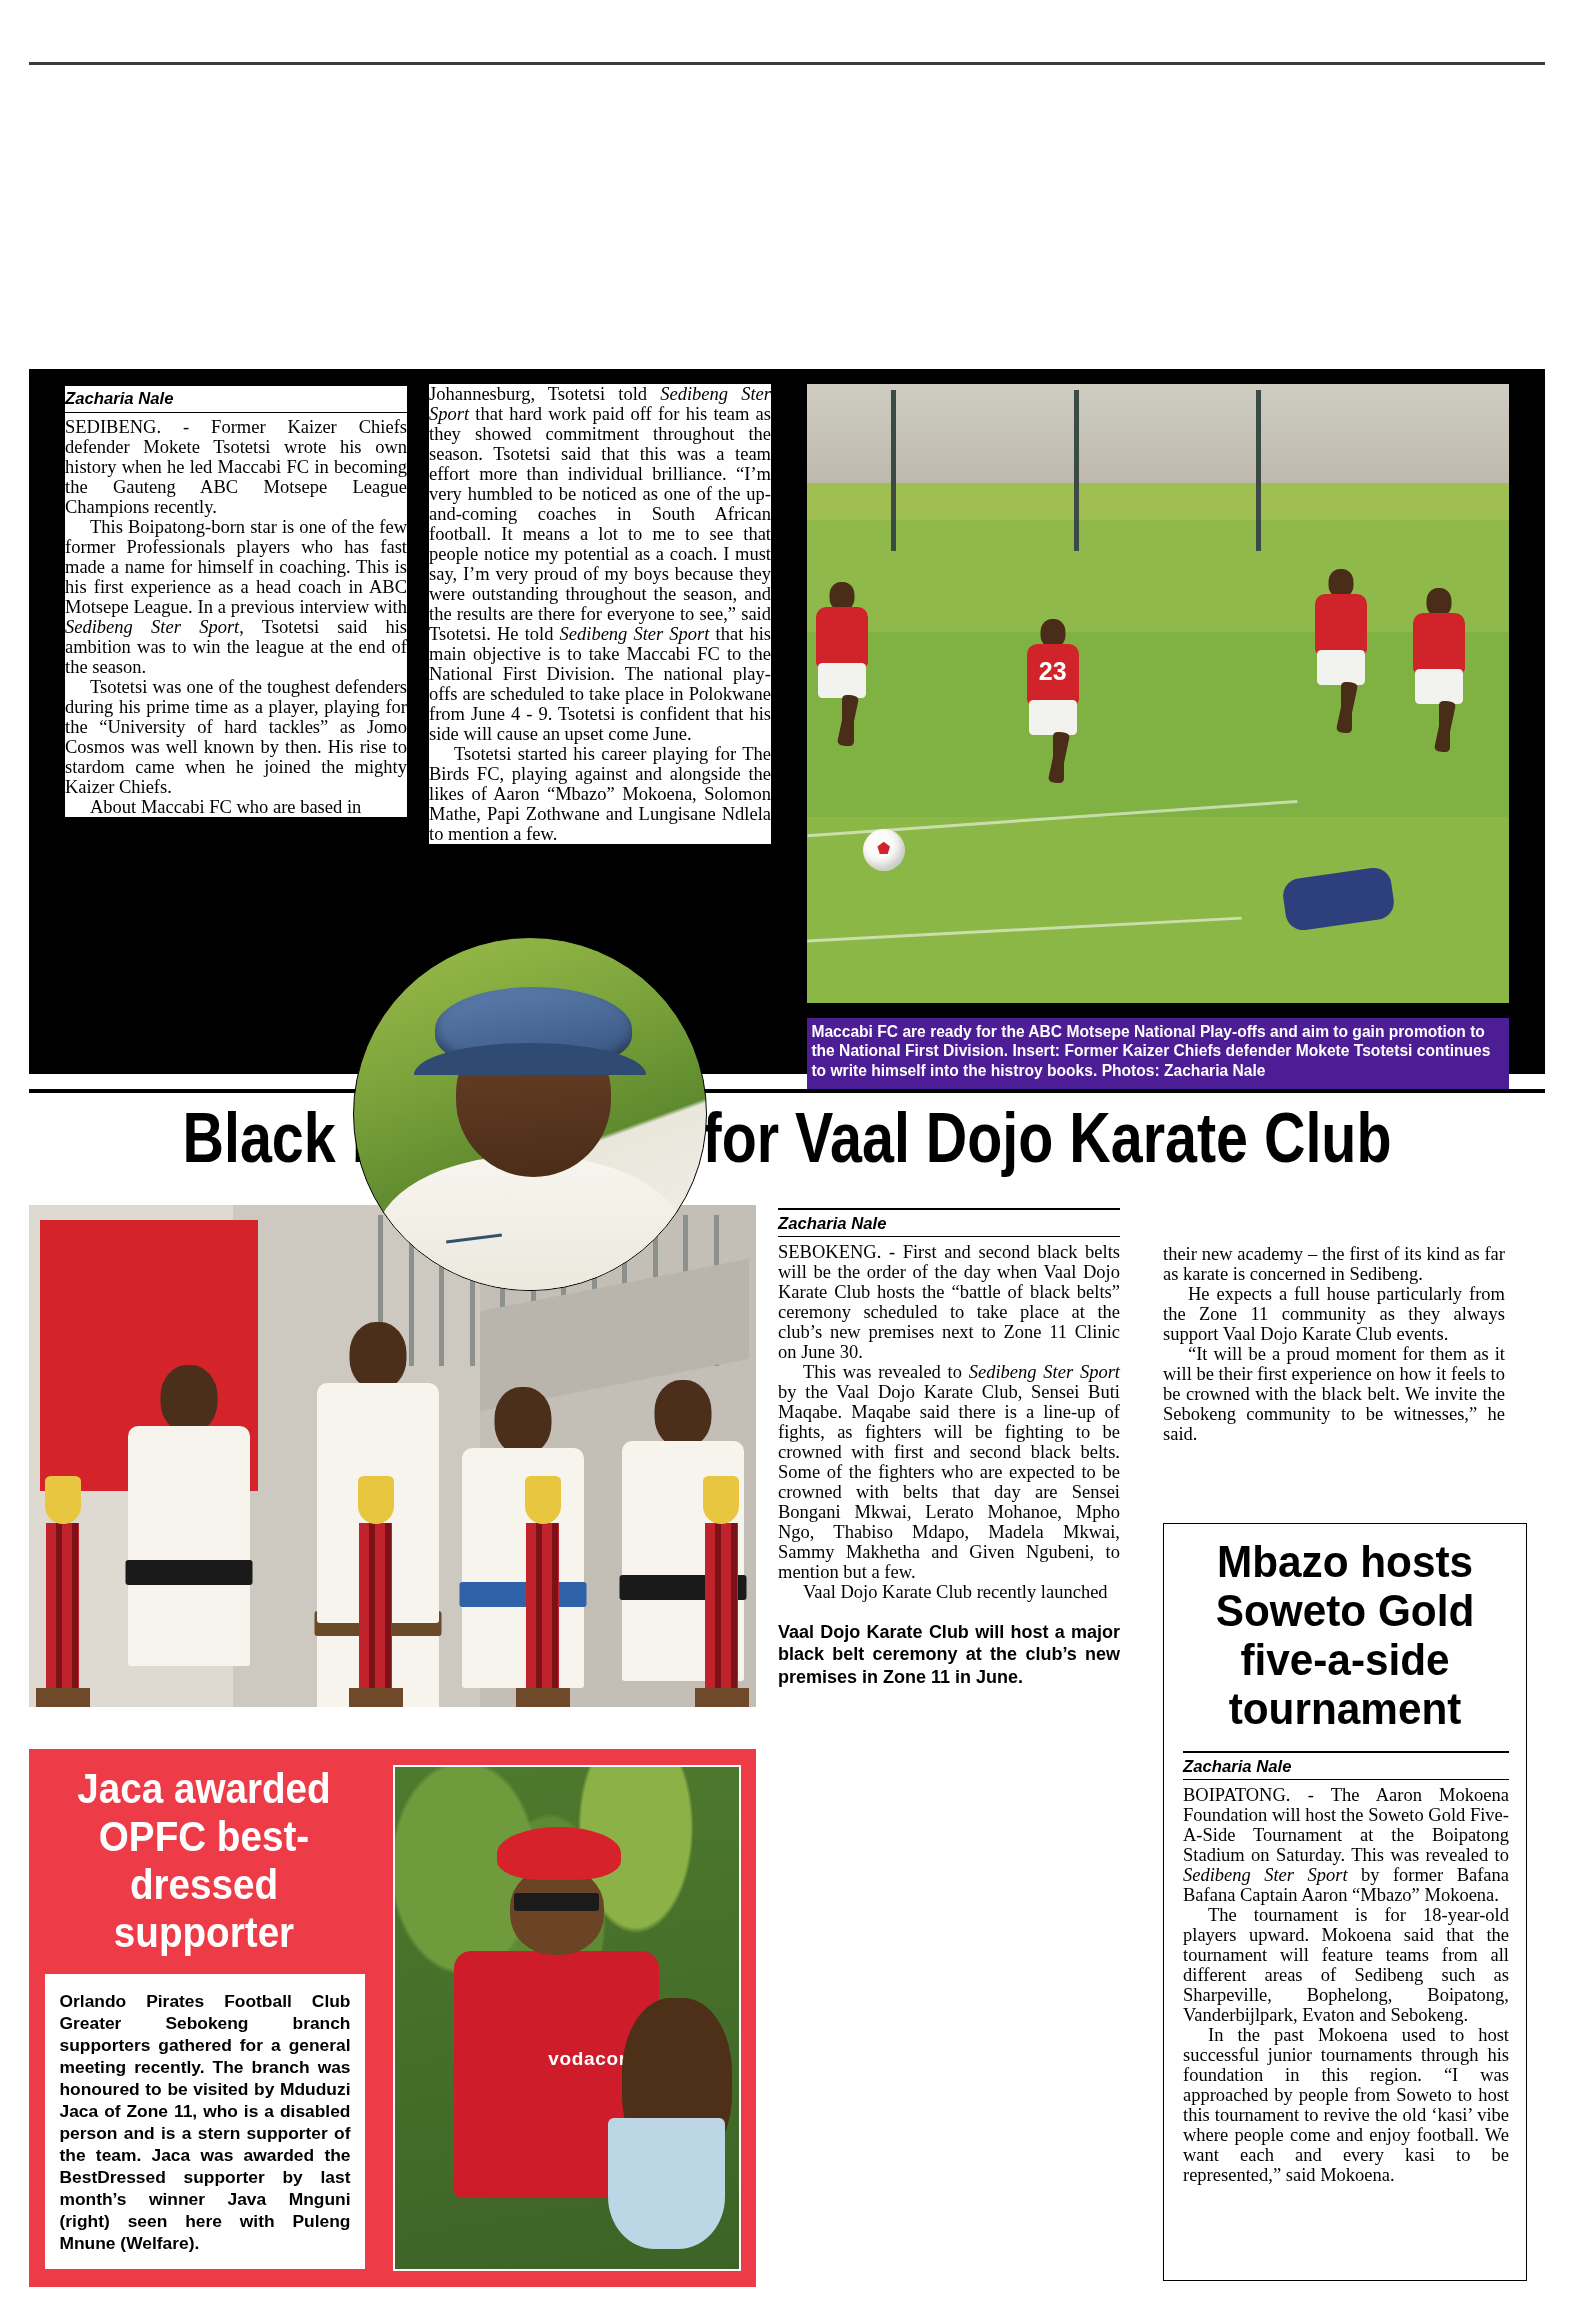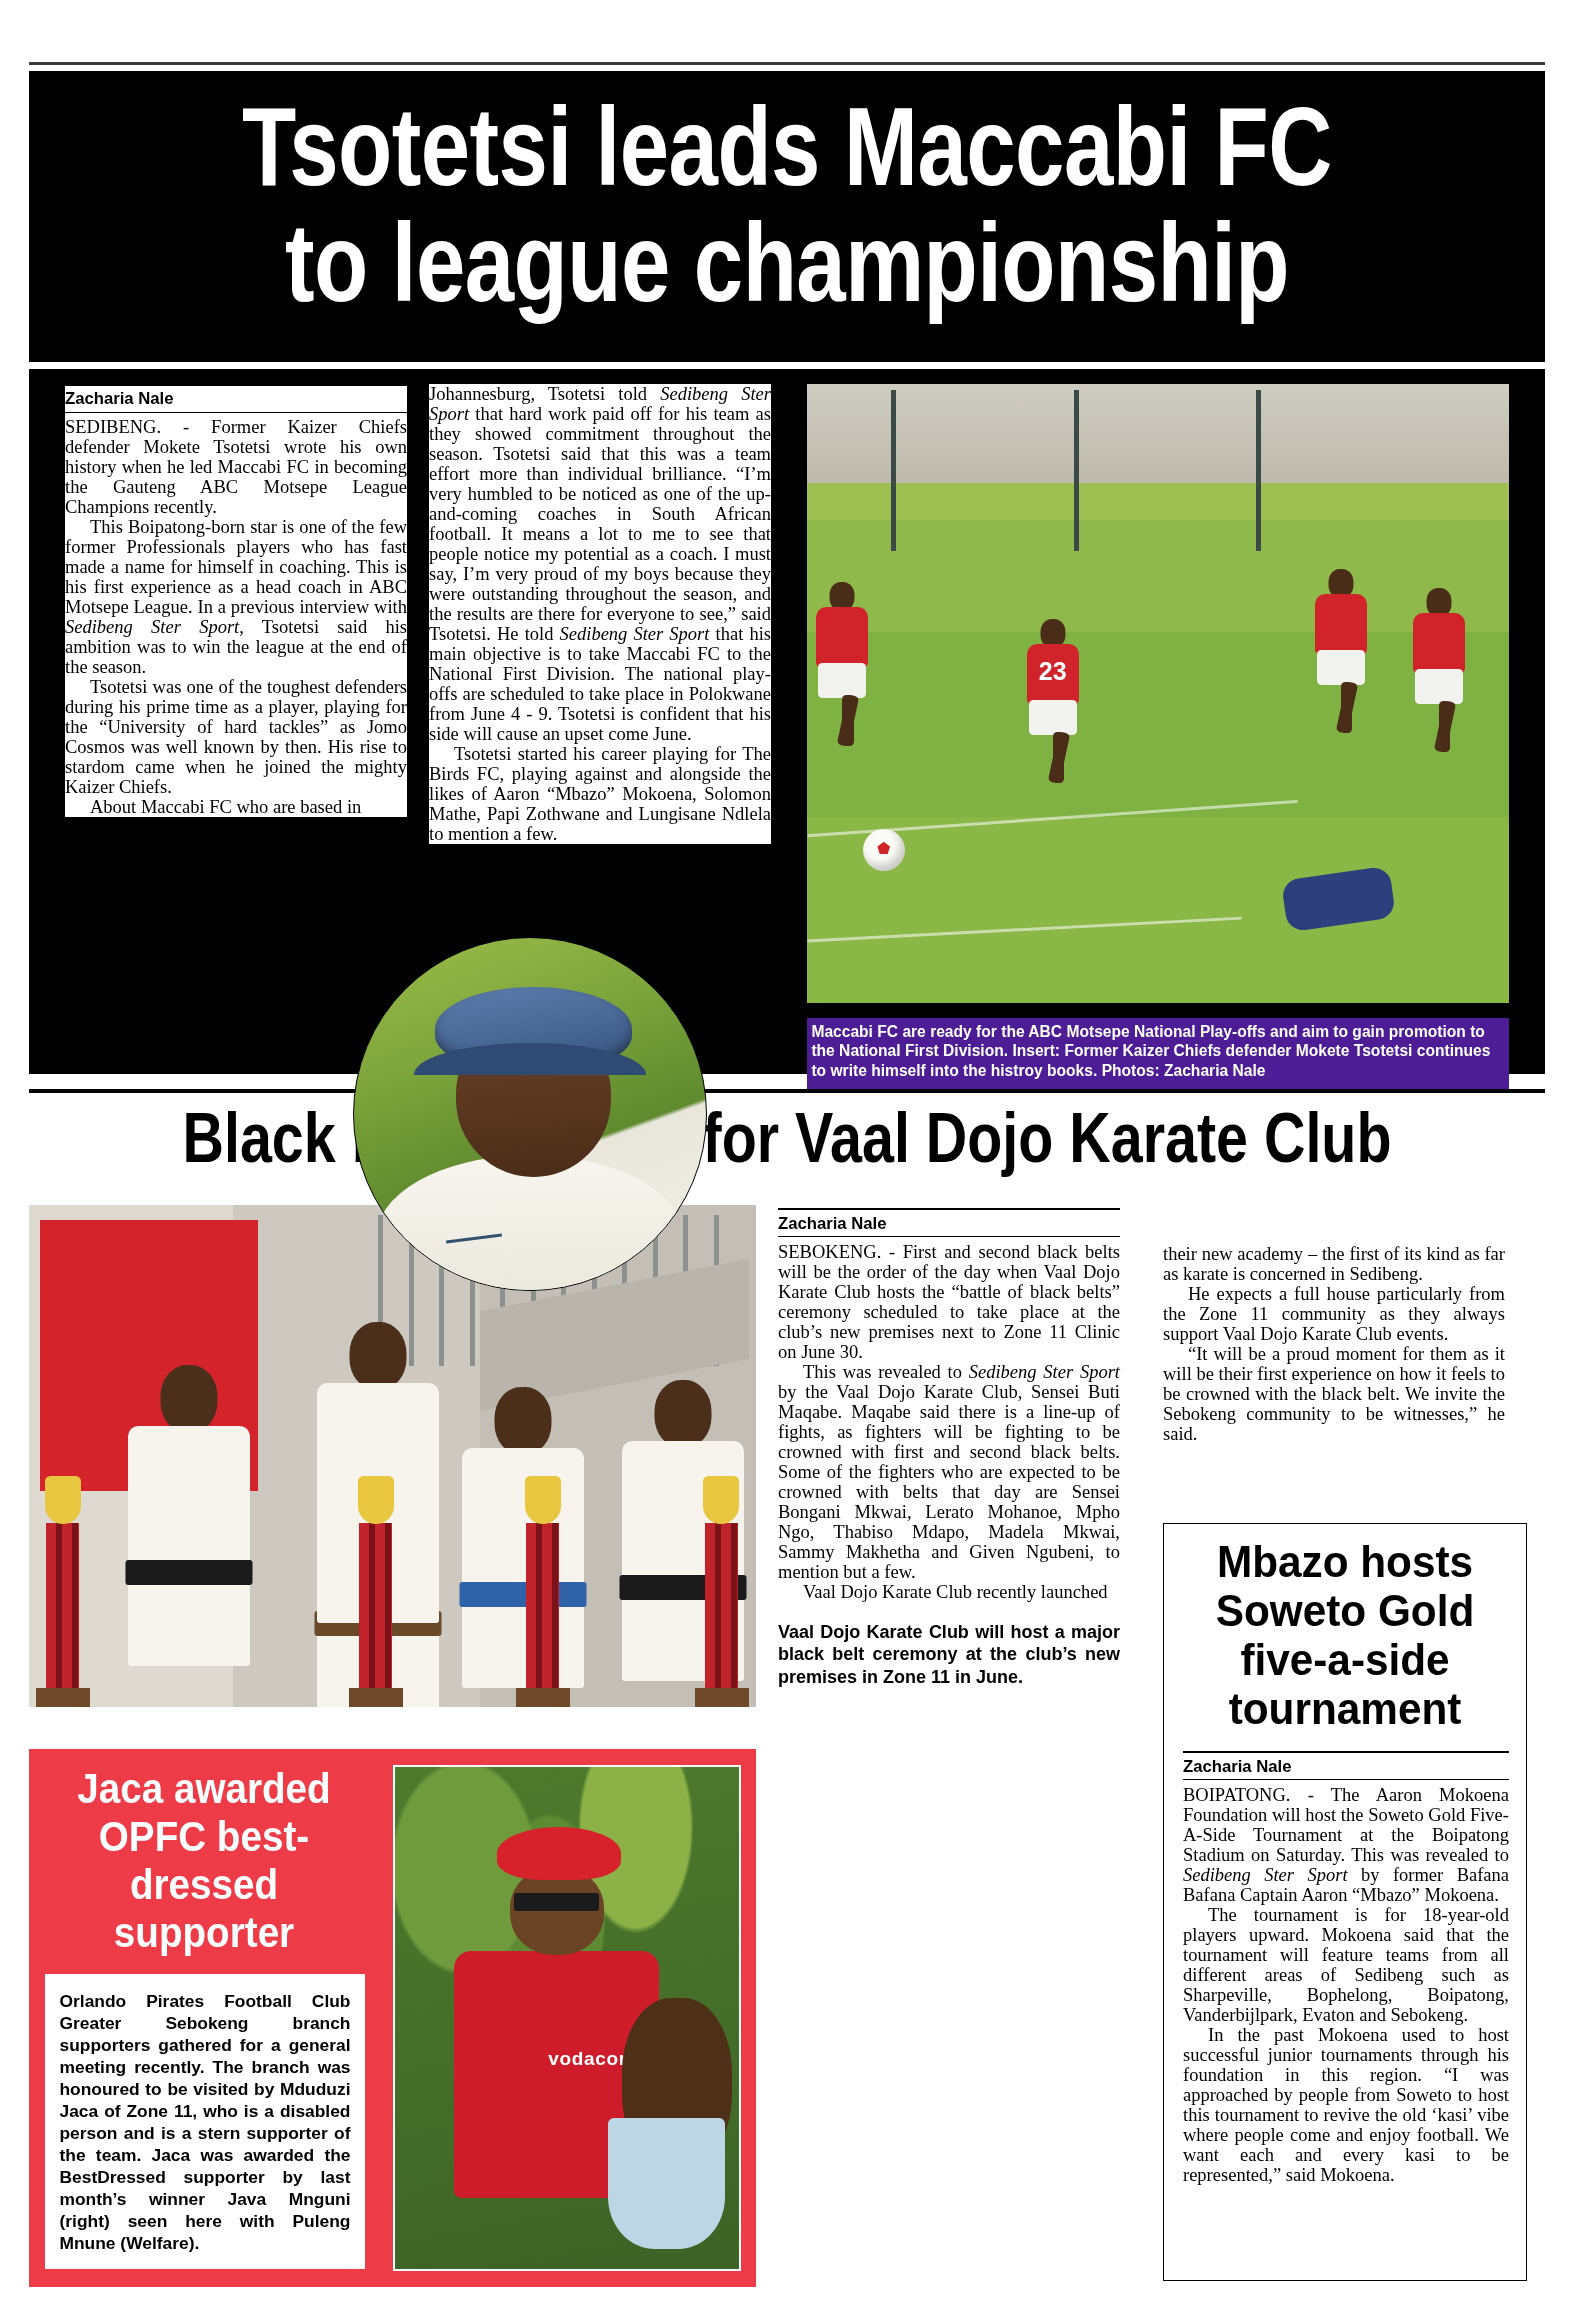--- a/index.html
+++ b/index.html
@@ -23,21 +23,21 @@
     transform:scaleX(0.80);transform-origin:center center;letter-spacing:-0.7px;white-space:nowrap;}
   .hero-line.l1{top:22px;}
   .hero-line.l2{top:138px;}
 
   
   .art1{position:absolute;left:29px;top:369px;width:1516px;height:705px;background:#000;}
   .art1-inner{position:absolute;left:36px;top:14.5px;width:1443px;height:676px;}
 
   .col{position:absolute;background:#fff;box-sizing:border-box;}
   .byline{font-family:"Liberation Sans",sans-serif;font-weight:bold;font-size:16.7px;
-    border-top:2.2px solid #000;border-bottom:1.5px solid #000;padding:3.6px 0 2.9px 0;margin-bottom:4.4px;}
+    border-top:2.2px solid #000;border-bottom:1.5px solid #000;padding:3.6px 0 2.9px 0;margin-bottom:4.4px;font-style:italic;}
   .body-text{font-family:"Liberation Serif",serif;font-size:18.5px;line-height:20px;text-align:justify;
     hyphens:none;}
   .body-text p{margin:0;text-indent:25px;}
   .body-text p.first{text-indent:0;}
   .body-text i{font-style:italic;}
 
   
   #a1c1{left:0px;top:0px;width:342px;}
   #a1c2{left:364px;top:0px;width:342px;}
 
@@ -142,24 +142,20 @@
   .jp-boy{position:absolute;right:2%;top:46%;width:32%;height:34%;border-radius:44%;background:#4e3018;}
   .jp-shield{position:absolute;right:4%;bottom:4%;width:34%;height:26%;background:#bdd6e6;border-radius:5.8px 5.8px 40% 40%;}
 </style>
 </head>
 <body>
 
 <div class="page">
 
   <div class="masthead-rule"></div>
 
-  <div class="hero-band">
-    <div class="hero-line l1">Tsotetsi leads Maccabi FC</div>
-    <div class="hero-line l2">to league championship</div>
-  </div>
 
   <div class="art1">
     <div class="art1-inner">
 
       <div class="col" id="a1c1">
         <div class="byline">Zacharia Nale</div>
         <div class="body-text">
           <p class="first">SEDIBENG. - Former Kaizer Chiefs defender Mokete Tsotetsi wrote his own history when he led Maccabi FC in becoming the Gauteng ABC Motsepe League Champions recently.</p>
           <p><span>This Boipatong-born star is one of the few former Professionals players who has fast made a name for himself in coaching. This is his first experience as a head coach in ABC Motsepe League. In a previous interview with </span><i>Sedibeng Ster Sport</i><span>, Tsotetsi said his ambition was to win the league at the end of the season.</span></p>
           <p>Tsotetsi was one of the toughest defenders during his prime time as a player, playing for the “University of hard tackles” as Jomo Cosmos was well known by then. His rise to stardom came when he joined the mighty Kaizer Chiefs.</p>

